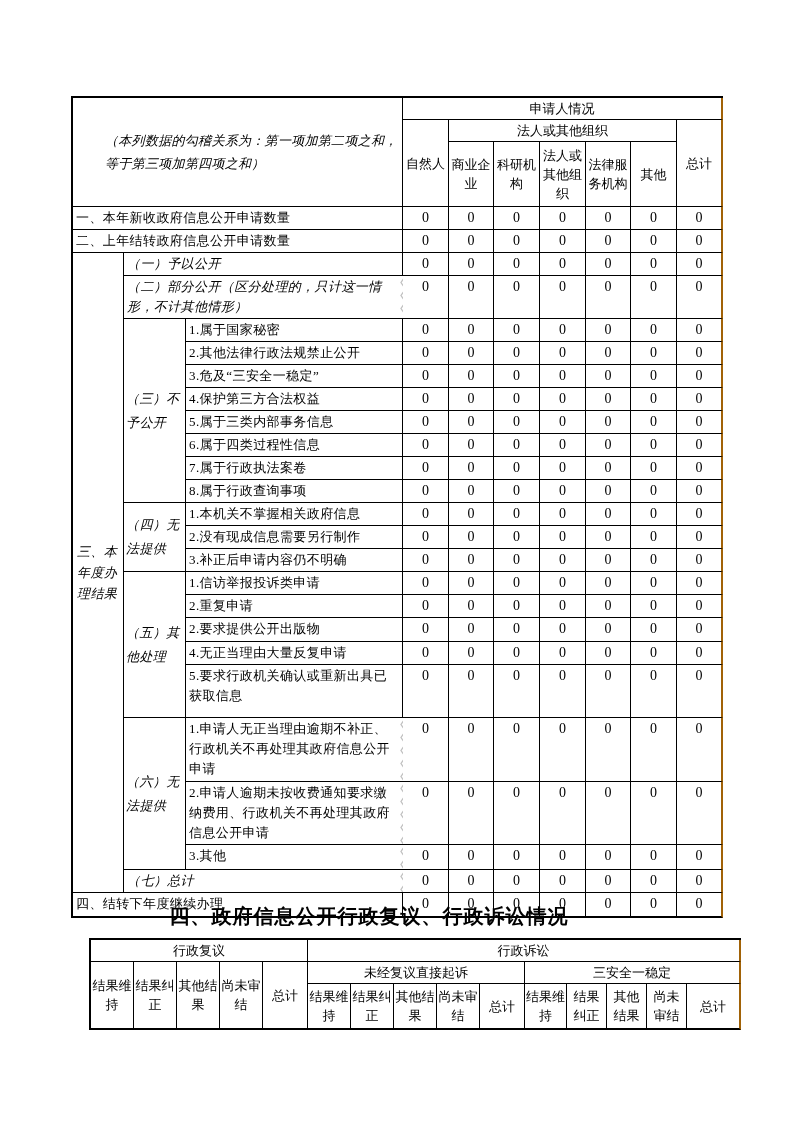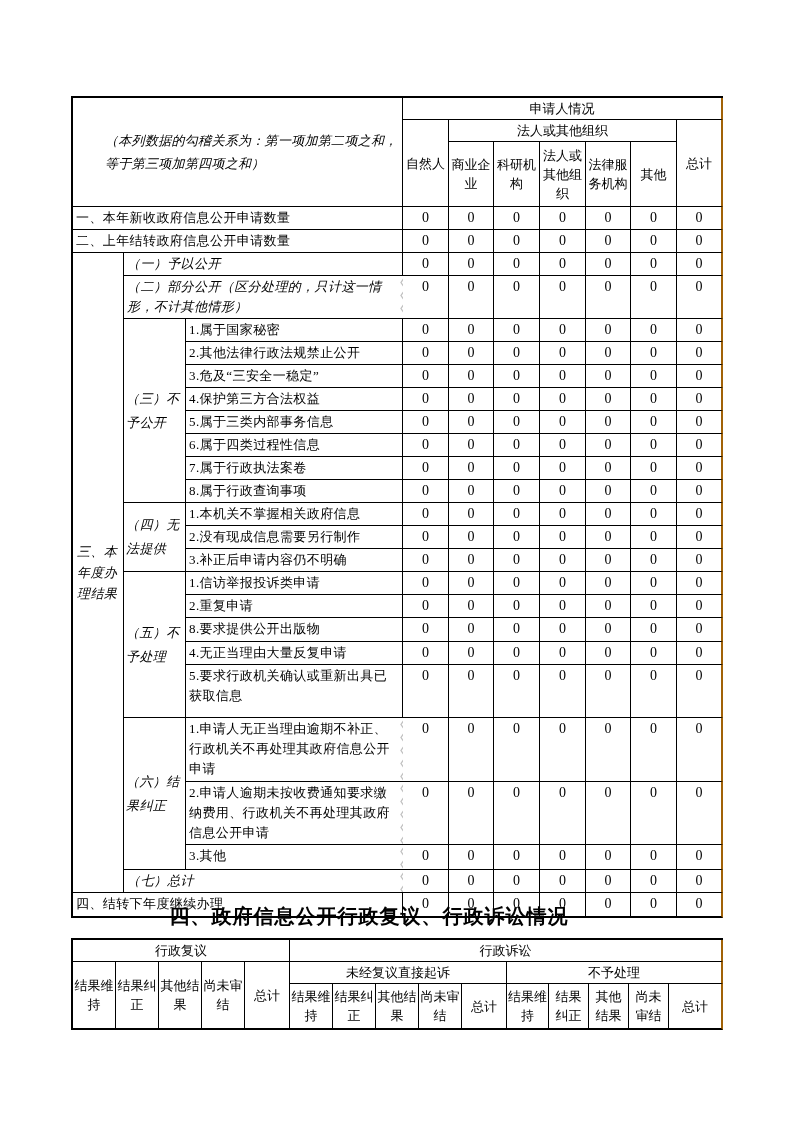--- a/index.html
+++ b/index.html
@@ -14,21 +14,21 @@
   }
   table {
     position: absolute;
     border-collapse: separate;
     border-spacing: 0;
     table-layout: fixed;
     border-top: 2px solid #000;
     border-left: 2px solid #000;
   }
   .t1 { left: 71px; top: 96px; width: 652px; }
-  .t2 { left: 71px; top: 938px; width: 652px; }
+  .t2 { left: 89px; top: 938px; width: 652px; }
   td {
     border-right: 1px solid #000;
     border-bottom: 1px solid #000;
     padding: 1px 2px;
     font-size: 13px;
     line-height: 20px;
     overflow: hidden;
   }
   td.last { border-right: 2px solid #a16207; }
   td.bot  { border-bottom: 2px solid #000; }
@@ -250,42 +250,42 @@
           <td class="lbl" colspan="1">3.补正后申请内容仍不明确</td>
           <td class="val">0</td>
           <td class="val">0</td>
           <td class="val">0</td>
           <td class="val">0</td>
           <td class="val">0</td>
           <td class="val">0</td>
           <td class="val last">0</td>
         </tr>
         <tr style="height: 23px;">
-          <td class="glbl kai" rowspan="5">（五）不予处理</td>
+          <td class="glbl kai" rowspan="5">（五）其他处理</td>
           <td class="lbl" colspan="1">1.信访举报投诉类申请</td>
           <td class="val">0</td>
           <td class="val">0</td>
           <td class="val">0</td>
           <td class="val">0</td>
           <td class="val">0</td>
           <td class="val">0</td>
           <td class="val last">0</td>
         </tr>
         <tr style="height: 21px;">
           <td class="lbl" colspan="1">2.重复申请</td>
           <td class="val">0</td>
           <td class="val">0</td>
           <td class="val">0</td>
           <td class="val">0</td>
           <td class="val">0</td>
           <td class="val">0</td>
           <td class="val last">0</td>
         </tr>
         <tr style="height: 24px;">
-          <td class="lbl" colspan="1">8.要求提供公开出版物</td>
+          <td class="lbl" colspan="1">2.要求提供公开出版物</td>
           <td class="val">0</td>
           <td class="val">0</td>
           <td class="val">0</td>
           <td class="val">0</td>
           <td class="val">0</td>
           <td class="val">0</td>
           <td class="val last">0</td>
         </tr>
         <tr style="height: 22px;">
           <td class="lbl" colspan="1">4.无正当理由大量反复申请</td>
@@ -301,21 +301,21 @@
           <td class="lbl" colspan="1">5.要求行政机关确认或重新出具已获取信息</td>
           <td class="val">0</td>
           <td class="val">0</td>
           <td class="val">0</td>
           <td class="val">0</td>
           <td class="val">0</td>
           <td class="val">0</td>
           <td class="val last">0</td>
         </tr>
         <tr style="height: 64px;">
-          <td class="glbl kai" rowspan="3">（六）结果纠正</td>
+          <td class="glbl kai" rowspan="3">（六）无法提供</td>
           <td class="lbl zz" colspan="1">1.申请人无正当理由逾期不补正、行政机关不再处理其政府信息公开申请<span class="zzmark">
               <svg preserveAspectRatio="none">
                 <rect width="9" height="100%" fill="url(#zzpat)"></rect>
               </svg>
             </span></td>
           <td class="val">0</td>
           <td class="val">0</td>
           <td class="val">0</td>
           <td class="val">0</td>
           <td class="val">0</td>
@@ -402,21 +402,21 @@
         <td class="hc" colspan="5">行政复议</td>
         <td class="hc last" colspan="10">行政诉讼</td>
       </tr>
       <tr style="height:20px" id="t2-r2">
           <td class="hc bot" rowspan="2">结果维持</td>
           <td class="hc bot" rowspan="2">结果纠正</td>
           <td class="hc bot" rowspan="2">其他结果</td>
           <td class="hc bot" rowspan="2">尚未审结</td>
           <td class="hc bot" rowspan="2">总计</td>
           <td class="hc" colspan="5">未经复议直接起诉</td>
-          <td class="hc last" colspan="5">不予处理</td>
+          <td class="hc last" colspan="5">三安全一稳定</td>
         </tr>
       <tr style="height:46px" id="t2-r3">
           <td class="hc bot">结果维持</td>
           <td class="hc bot">结果纠正</td>
           <td class="hc bot">其他结果</td>
           <td class="hc bot">尚未审结</td>
           <td class="hc bot">总计</td>
           <td class="hc bot">结果维持</td>
           <td class="hc bot">结果纠正</td>
           <td class="hc bot">其他结果</td>

